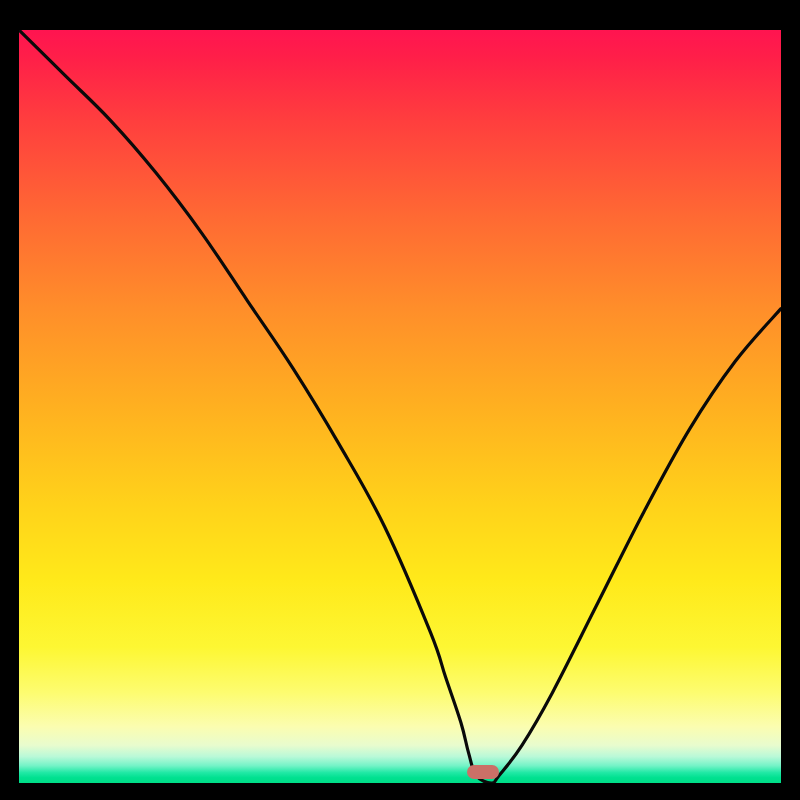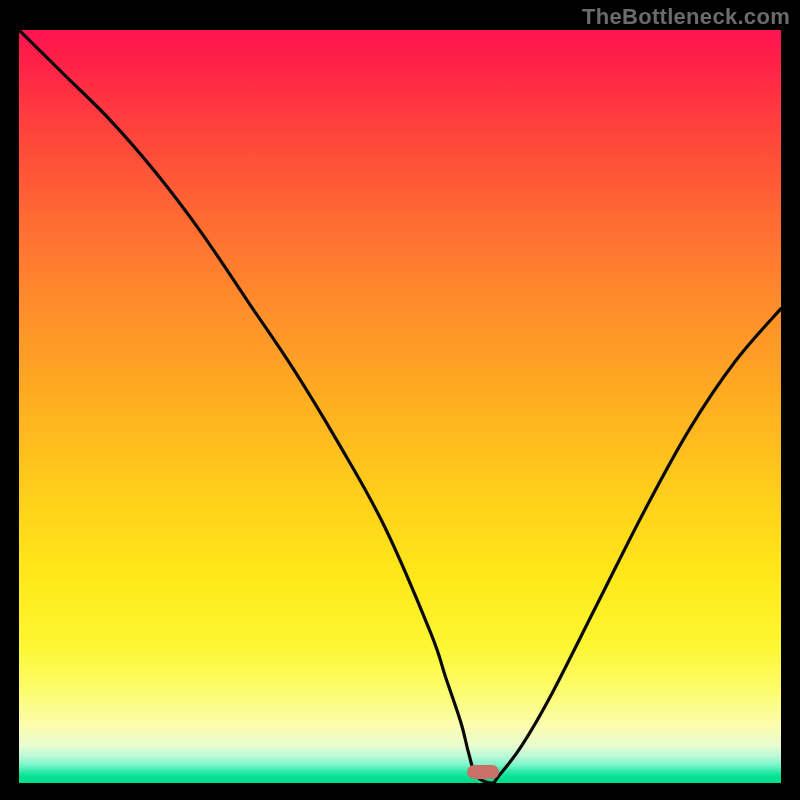--- a/index.html
+++ b/index.html
@@ -72,21 +72,20 @@
     border-radius: 7px;
     background: #cb7067;
     z-index: 3;
   }
 </style>
 </head>
 <body>
 
 <div class="outer">
 
-  <div class="watermark">TheBottleneck.com</div>
 
   <div class="plot-frame">
     <div class="gradient"></div>
 
     <svg class="curve" viewBox="0 0 762 753" preserveAspectRatio="none">
       <path id="curve-path" fill="none" stroke="#0a0a0a" stroke-width="3.2" stroke-linecap="round" stroke-linejoin="round" d="M 0.00 0.00 C 8.23 8.13, 29.26 28.92, 45.72 45.18 C 62.18 61.44, 74.98 72.74, 91.44 90.36 C 107.90 107.98, 120.70 122.74, 137.16 143.07 C 153.62 163.40, 166.42 180.27, 182.88 203.31 C 199.34 226.35, 212.14 246.68, 228.60 271.08 C 245.06 295.48, 257.86 313.10, 274.32 338.85 C 290.78 364.60, 303.58 385.69, 320.04 414.15 C 336.50 442.61, 349.30 463.09, 365.76 496.98 C 382.22 530.87, 400.51 575.29, 411.48 602.40 C 422.45 629.51, 421.23 631.32, 426.72 647.58 C 432.21 663.84, 437.85 679.21, 441.96 692.76 C 446.07 706.31, 446.84 713.39, 449.58 722.88 C 452.32 732.37, 453.09 740.05, 457.20 745.47 C 461.31 750.89, 468.33 753.00, 472.44 753.00 C 476.55 753.00, 474.57 752.25, 480.06 745.47 C 485.55 738.69, 493.32 730.26, 502.92 715.35 C 512.52 700.44, 519.68 688.39, 533.40 662.64 C 547.12 636.89, 562.66 604.81, 579.12 572.28 C 595.58 539.75, 608.38 513.09, 624.84 481.92 C 641.30 450.75, 654.10 426.20, 670.56 399.09 C 687.02 371.98, 699.82 353.01, 716.28 331.32 C 732.74 309.63, 753.77 288.10, 762.00 278.61"></path>
     </svg>
 
     <div class="marker" style="left: 448px; top: 735px; background: rgb(203, 112, 103);"></div>
   </div>

